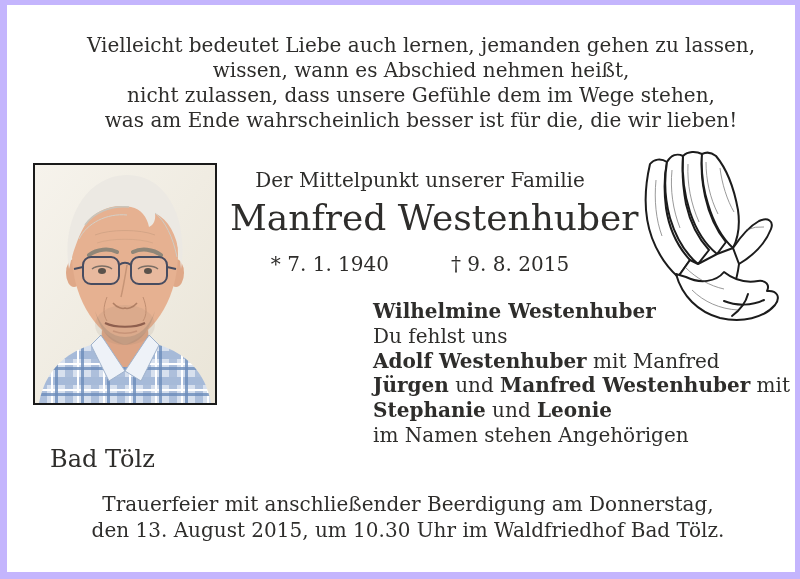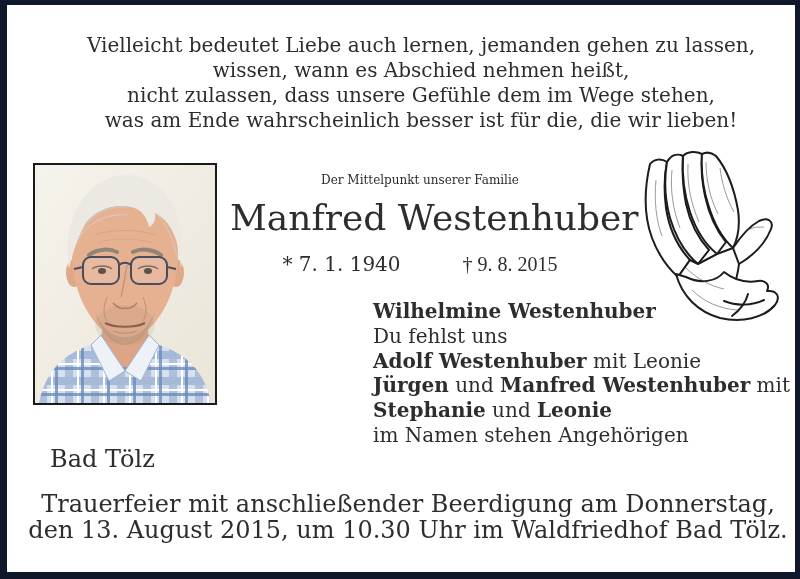--- a/index.html
+++ b/index.html
@@ -1,20 +1,20 @@
 <!DOCTYPE html>
 <html><head>
 <meta charset="utf-8">
 <style>
   html, body { margin: 0; padding: 0; }
   .page {
     position: relative;
     width: 800px;
     height: 579px;
-    background: #0f172a;
+    background: #c4b5fd;
     font-family: "DejaVu Serif", "Liberation Serif", serif;
     color: #2e2d2b;
     overflow: hidden;
   }
   .card {
     position: absolute;
     left: 7px; top: 5px;
     width: 788px; height: 567px;
     background: #ffffff;
   }
@@ -33,25 +33,25 @@
     border: 2px solid #1a1a1a;
     background: #f2eee5;
   }
   .photo-frame svg { display: block; }
   .center-col {
     position: absolute;
     left: 223px; top: 163px;
     width: 380px;
     text-align: center;
   }
-  .intro { font-size: 12px; line-height: 24px; text-align: center; }
+  .intro { font-size: 20px; line-height: 24px; text-align: center; }
   .deceased { font-size: 36px; line-height: 38px; margin-top: 7px; white-space: nowrap; }
   .dates { margin-top: 15px; font-size: 20px; white-space: nowrap; }
   .dates .birth { margin-right: 26px; }
-  .dates .death { margin-left: 36px; font-family: Liberation Serif, serif; }
+  .dates .death { margin-left: 36px; }
   .hands {
     position: absolute;
     left: 612px; top: 145px;
     width: 172px; height: 185px;
   }
   .family {
     position: absolute;
     left: 366px; top: 294px;
     font-size: 20px;
     line-height: 24.8px;
@@ -60,21 +60,21 @@
   .family b { font-weight: bold; }
   .city {
     position: absolute;
     left: 43px; top: 440px;
     font-size: 24px;
   }
   .funeral {
     position: absolute;
     left: 14px; right: 0; top: 486px;
     text-align: center;
-    font-size: 24px;
+    font-size: 20px;
     line-height: 26px;
     white-space: nowrap;
   }
 </style>
 </head>
 <body>
 
 <div class="page">
   <div class="card">
 
@@ -171,21 +171,21 @@
           <path d="M66 118 C 76 128 90 136 104 139"></path>
           <path d="M126 80 Q 136 76 144 77"></path>
           <path d="M72 140 C 84 152 100 159 118 160"></path>
         </g>
       </svg>
     </div>
 
     <div class="family">
       <div><b>Wilhelmine Westenhuber</b></div>
       <div><span>Du fehlst uns</span></div>
-      <div><b>Adolf Westenhuber</b><span> mit Leonie</span></div>
+      <div><b>Adolf Westenhuber</b><span> mit Manfred</span></div>
       <div><b>Jürgen</b><span> und </span><b>Manfred Westenhuber</b><span> mit</span></div>
       <div><b>Stephanie</b><span> und </span><b>Leonie</b></div>
       <div><span>im Namen stehen Angehörigen</span></div>
     </div>
 
     <div class="city">Bad Tölz</div>
 
     <div class="funeral">
       <div>Trauerfeier mit anschließender Beerdigung am Donnerstag,</div>
       <div>den 13. August 2015, um 10.30 Uhr im Waldfriedhof Bad Tölz.</div>

